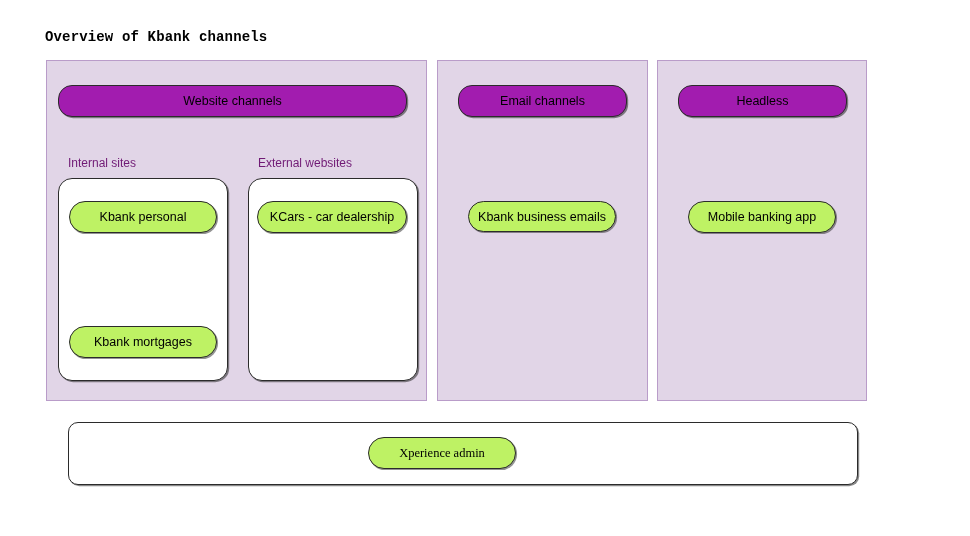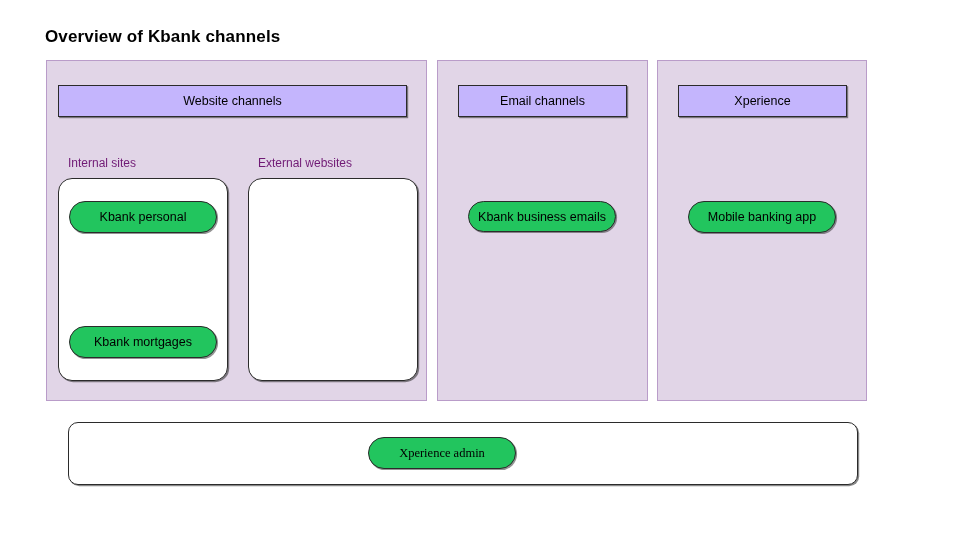--- a/index.html
+++ b/index.html
@@ -24,44 +24,45 @@
     top: 0;
     width: 970px;
     height: 536px;
   }
 
   
   .page-title {
     position: absolute;
     left: 45px;
     top: 27px;
-    font-size: 17px;
+    font-size: 14px;
     font-weight: bold;
     letter-spacing: 0.15px;
     line-height: 20px;
     white-space: nowrap;
+    font-family: Liberation Mono, monospace;
   }
 
   
   .panel {
     position: absolute;
     background: #e1d5e7;
     border: 1px solid #b99cc9;
     box-sizing: border-box;
   }
   #panel-website  { left: 46px;  top: 60px; width: 381px; height: 341px; }
   #panel-email    { left: 437px; top: 60px; width: 211px; height: 341px; }
   #panel-headless { left: 657px; top: 60px; width: 210px; height: 341px; }
 
   
   .header-box {
     position: absolute;
-    background: #c4b5fd;
+    background: #a21caf;
     border: 1.4px solid #2b2b2b;
-    border-radius: 0;
+    border-radius: 14px;
     box-sizing: border-box;
     display: flex;
     align-items: center;
     justify-content: center;
     font-size: 12.5px;
     line-height: 14px;
     color: #000000;
     box-shadow: 1.2px 1.2px 0 rgba(40,40,40,0.55);
   }
   #header-website  { left: 58px;  top: 85px; width: 349px; height: 32px; }
@@ -87,21 +88,21 @@
     border-radius: 14px;
     box-sizing: border-box;
     box-shadow: 1.2px 1.2px 0 rgba(40,40,40,0.55);
   }
   #box-internal { left: 58px;  top: 178px; width: 170px; height: 203px; }
   #box-external { left: 248px; top: 178px; width: 170px; height: 203px; }
 
   
   .pill {
     position: absolute;
-    background: #22c55e;
+    background: #bef264;
     border: 1.3px solid #2b2b2b;
     border-radius: 999px;
     box-sizing: border-box;
     display: flex;
     align-items: center;
     justify-content: center;
     font-size: 12.5px;
     line-height: 14px;
     color: #000000;
     white-space: nowrap;
@@ -146,30 +147,31 @@
 
   <div class="inner-box" id="box-internal"></div>
 
   <div class="inner-box" id="box-external"></div>
 
   <div class="pill" id="pill-kbank-personal">Kbank personal</div>
 
 
   <div class="pill" id="pill-kbank-mortgages">Kbank mortgages</div>
 
+  <div class="pill" id="pill-kcars">KCars - car dealership</div>
 
   <div class="panel" id="panel-email"></div>
 
   <div class="header-box" id="header-email">Email channels</div>
 
   <div class="pill" id="pill-business-emails">Kbank business emails</div>
 
   <div class="panel" id="panel-headless"></div>
 
-  <div class="header-box" id="header-headless">Xperience</div>
+  <div class="header-box" id="header-headless">Headless</div>
 
   <div class="pill" id="pill-mobile-app">Mobile banking app</div>
 
   <div id="panel-admin"></div>
 
   <div class="pill" id="pill-xperience-admin">Xperience admin</div>
 
 </div>
 
 </body></html>

